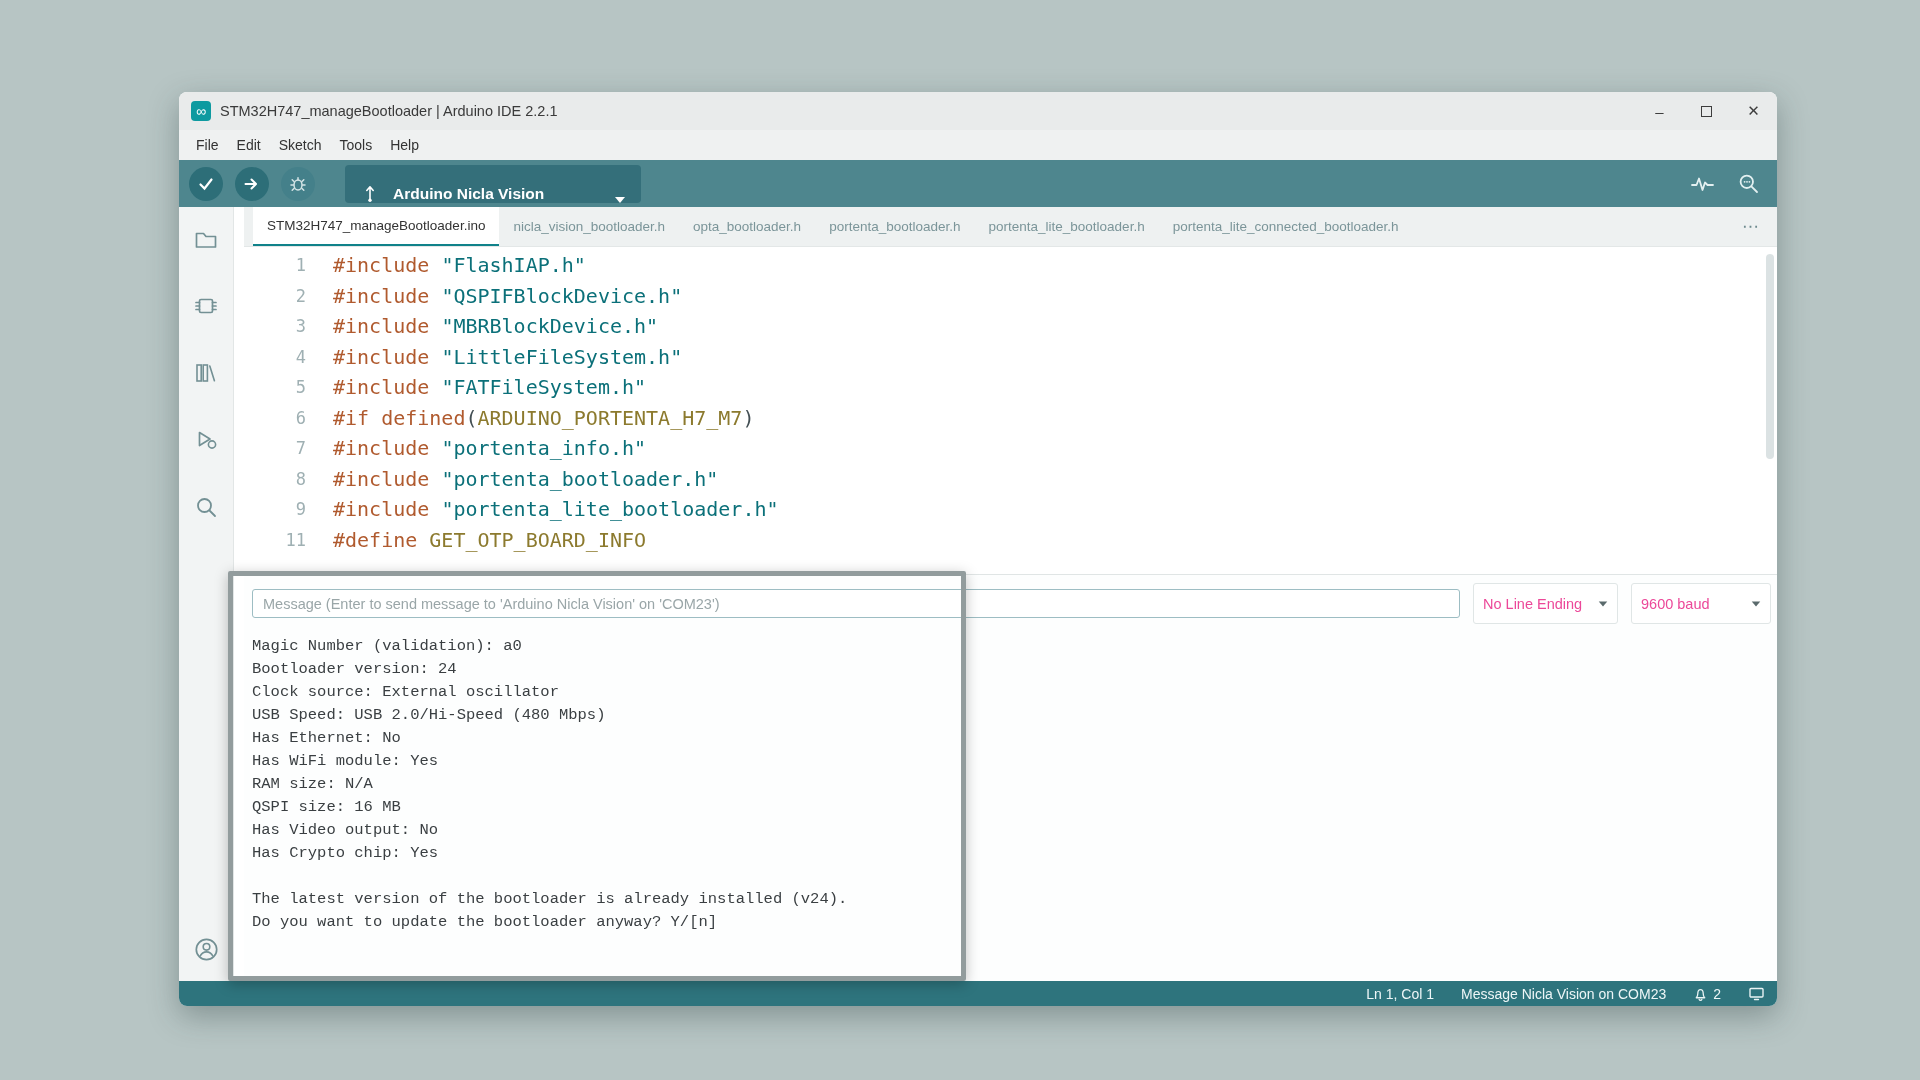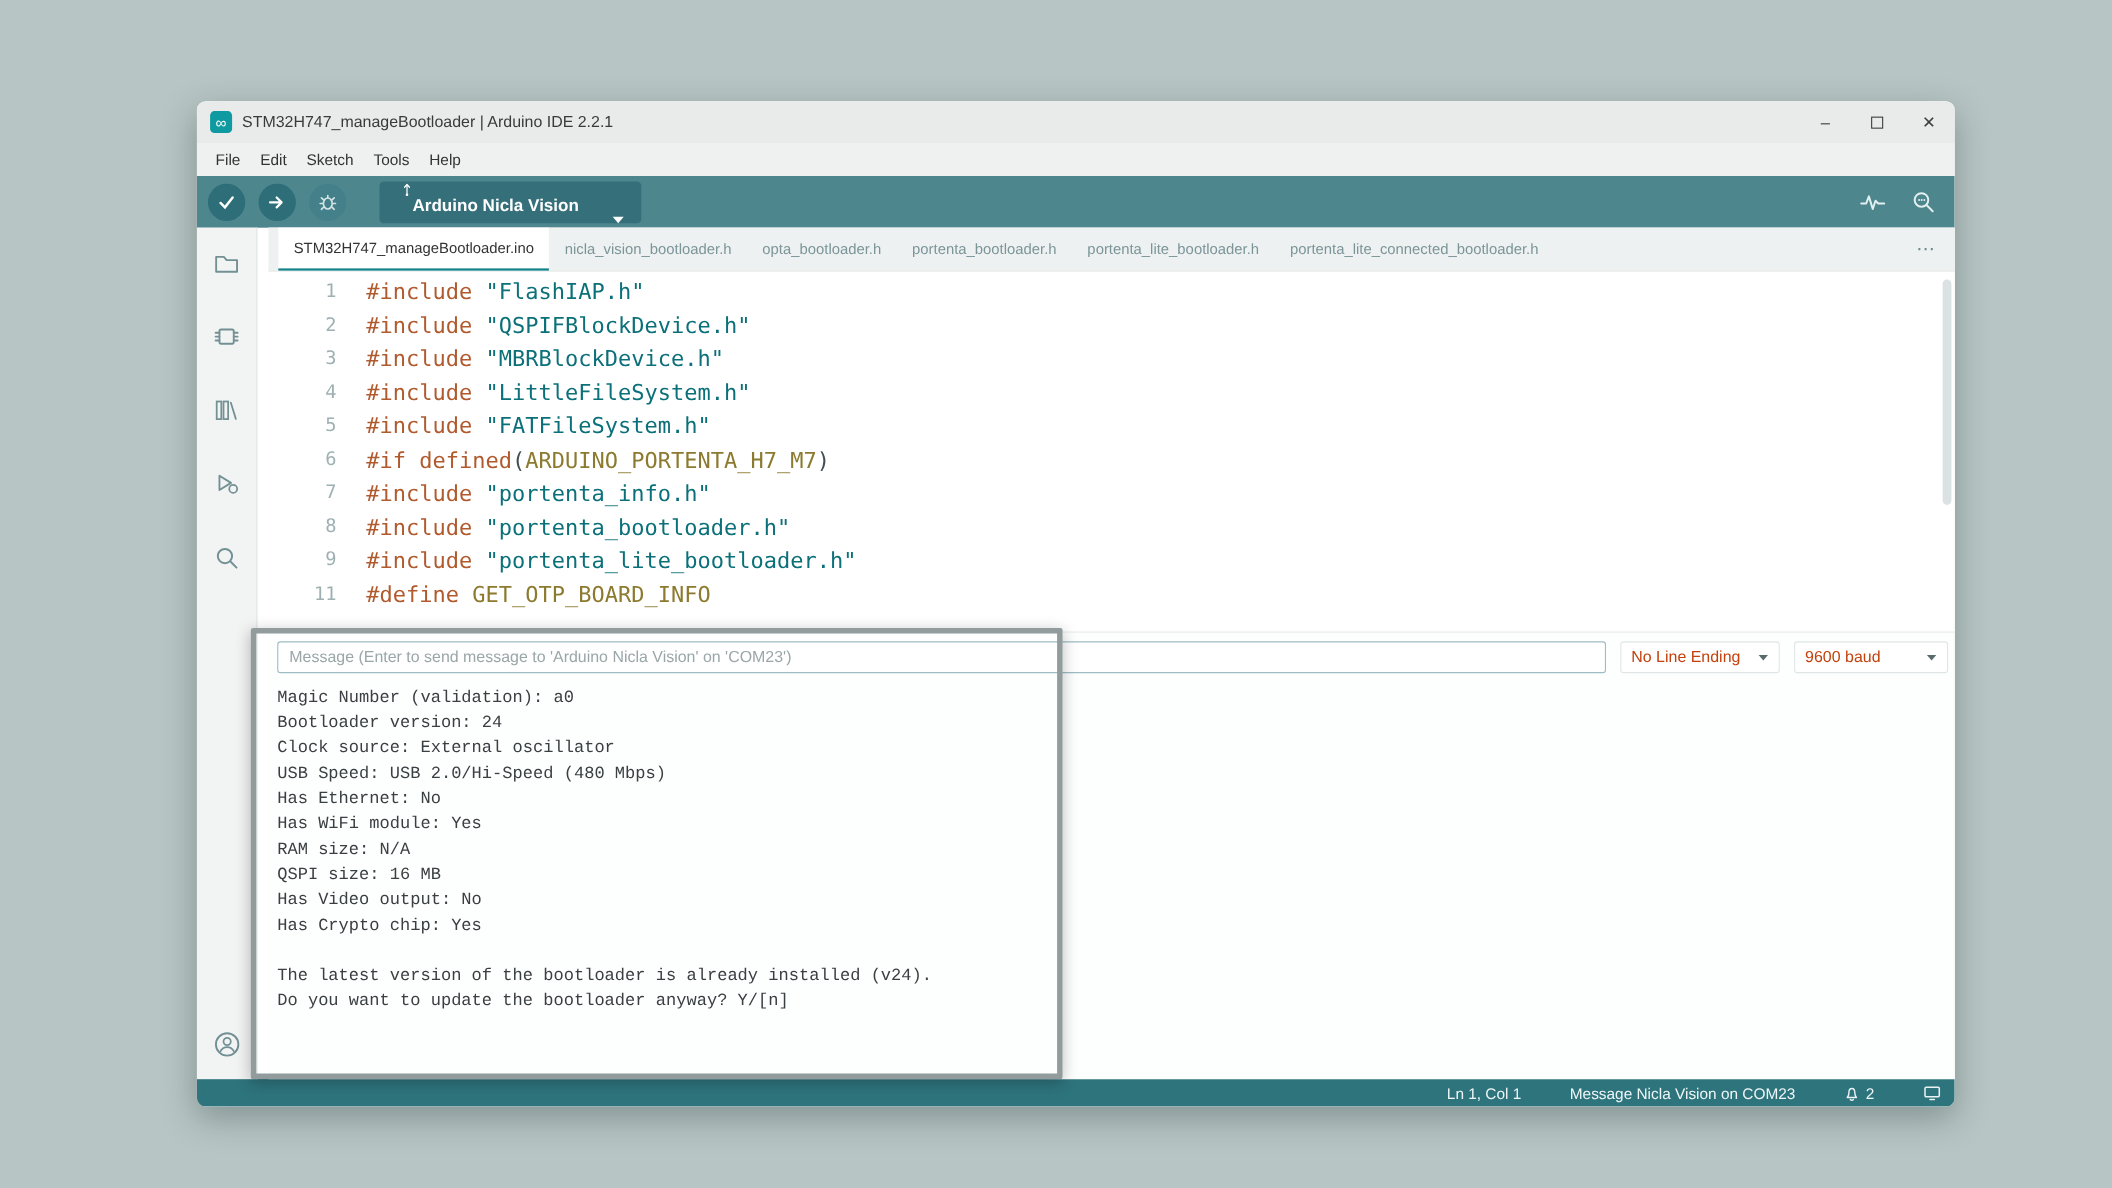--- a/index.html
+++ b/index.html
@@ -22,22 +22,22 @@
 
   
   .menubar { flex:0 0 30px; background:#eff1f1; display:flex; align-items:center; padding:0 8px; }
   .menu-item { padding:3px 9px; font-size:14px; color:#333; }
 
   
   .toolbar { flex:0 0 47px; background:#4e868e; display:flex; align-items:center; padding:0 12px 0 10px; }
   .tb-circle { width:34px; height:34px; border-radius:50%; background:#2d6e78; display:flex;
                align-items:center; justify-content:center; margin-right:12px; flex:0 0 auto; }
   .tb-circle.debug { background:#44808a; }
-  .board-selector { height:38px; width:238px; background:#346f7a; border-radius:4px; margin-left:18px;
-                    display:flex; align-items:flex-start; padding:0 16px; color:#fff;flex-direction:column; }
+  .board-selector { height:38px; width:296px; background:#346f7a; border-radius:4px; margin-left:18px;
+                    display:flex; align-items:flex-end; padding:0 16px; color:#fff; }
   .board-selector .label { font-size:15.5px; font-weight:bold; margin-left:14px; }
   .caret { width:0; height:0; border-left:5px solid transparent; border-right:5px solid transparent;
            border-top:6px solid currentColor; display:inline-block; }
   .board-selector .caret { margin-left:auto; color:#fff; }
   .tb-right { margin-left:auto; display:flex; align-items:center; gap:24px; padding-right:6px; }
 
   
   .main { flex:1; display:flex; min-height:0; position:relative; }
   .sidebar { flex:0 0 55px; background:#f2f4f4; border-right:1px solid #e2e6e6;
              display:flex; flex-direction:column; align-items:center; padding-top:18px; gap:40px; }
@@ -74,33 +74,33 @@
   .ptab { font-size:15px; color:#5c6b6d; padding:0 12px 0 0; display:flex; align-items:center; }
   .ptab.active { color:#222; padding-left:18px; }
   .ptab .close { margin-left:10px; color:#555; font-size:14px; }
   .panel-icons { margin-left:auto; display:flex; align-items:center; gap:17px; color:#5f7478; }
 
   .msg-row { display:flex; align-items:center; margin:8px 6px 0 8px; gap:13px; }
   .msg-input { flex:1; height:29px; border:1px solid #9dbdc3; border-radius:3px; padding:0 10px;
                font-size:14.5px; color:#333; background:#fff; outline:none;
                font-family:"Liberation Sans", sans-serif; }
   .msg-input::placeholder { color:#9aa6a8; }
-  .dd { height:29px; border:1px solid #e0e6e6; border-radius:3px; background:#fff; padding:0 9px;
-        display:flex; align-items:center; justify-content:space-between; font-size:14.5px; color:#c2410c; }
+  .dd { height:41px; border:1px solid #e0e6e6; border-radius:3px; background:#fff; padding:0 9px;
+        display:flex; align-items:center; justify-content:space-between; font-size:14.5px; color:#ec4899; }
   .dd .caret { color:#5a6a6c; transform:scale(.85); }
   .dd.line-ending { width:145px; }
   .dd.baud { width:140px; }
 
   .serial-out { flex:1; padding:11px 8px; font-family:"Liberation Mono", monospace;
                 font-size:15.5px; line-height:23px; color:#3a3f42; white-space:pre; overflow:hidden; }
 
   
   .statusbar { flex:0 0 25px; background:#2e747d; display:flex; align-items:center;
                color:#eef6f7; font-size:14px; padding:0 12px; }
-  .sb-right { margin-left:auto; display:flex; align-items:center; gap:44px; }
+  .sb-right { margin-left:auto; display:flex; align-items:center; gap:27px; }
   .sb-item { display:flex; align-items:center; gap:5px; }
 
   
   .annotation { position:absolute; left:49px; top:479px; width:738px; height:410px;
                 border:5px solid #929c9d; border-radius:2px; pointer-events:none; z-index:10;
                 box-shadow:0 3px 14px rgba(0,0,0,.25); }
 
   svg { display:block; }
 </style>
 </head>

